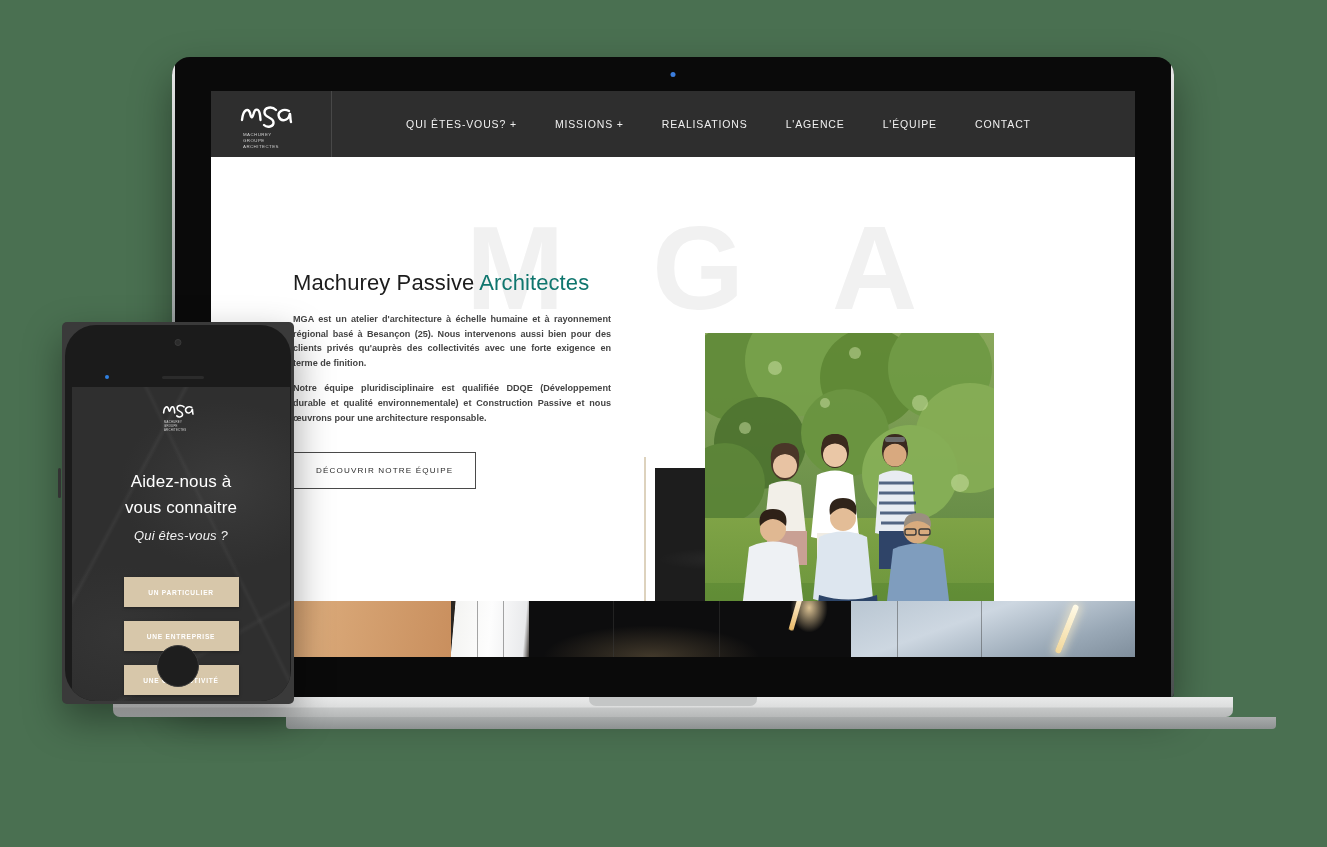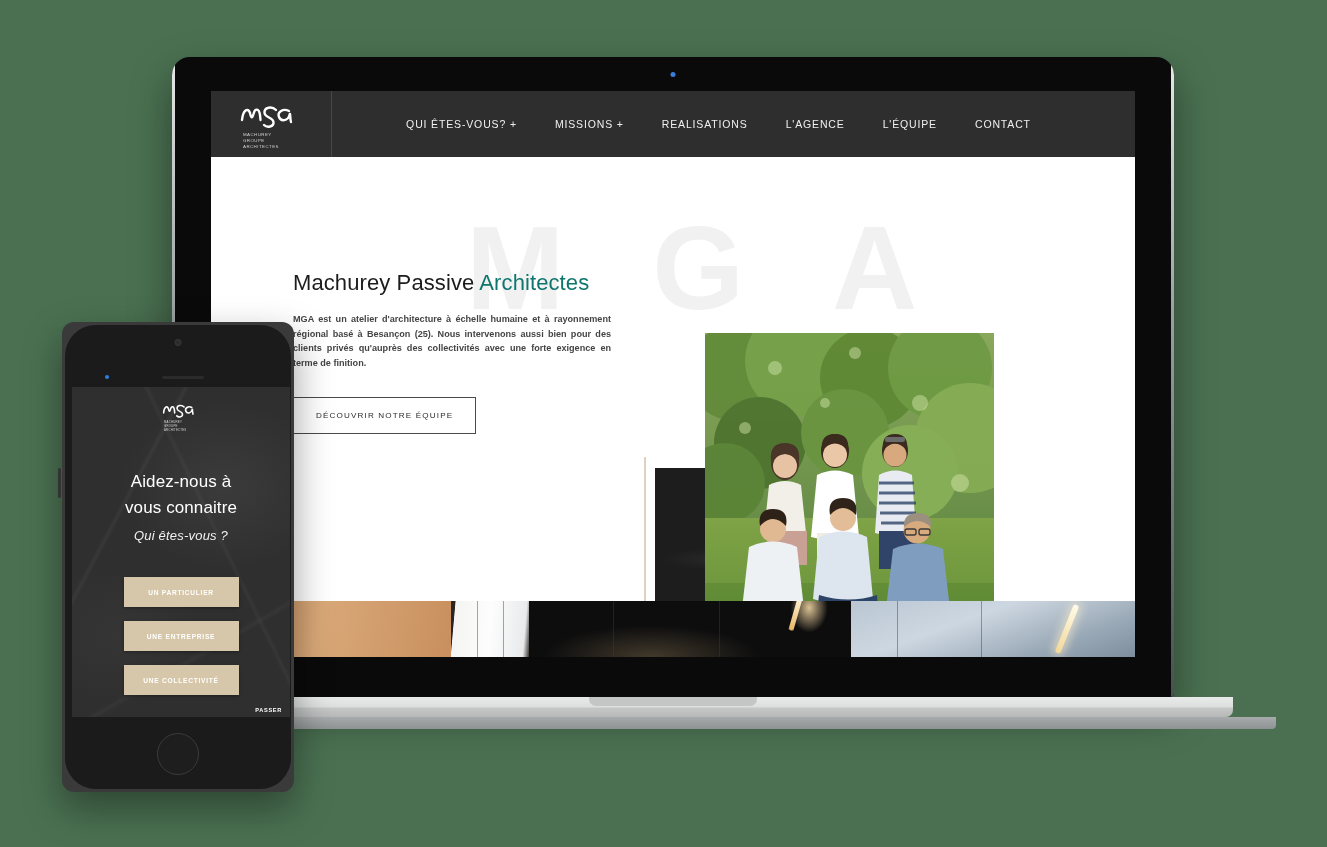--- a/index.html
+++ b/index.html
@@ -178,23 +178,23 @@
   }
   .laptop-foot {
     position:absolute; left: 286px; top: 717px; width: 990px; height: 12px;
     background: linear-gradient(to bottom,#a8abab,#8e9292);
     border-radius: 0 0 4px 4px;
   }
 
   
   #phone {
     position: absolute; left: 62px; top: 322px;
-    width: 232px; height: 470px;
+    width: 232px; height: 382px;
     background: #3a3a3a;
-    border-radius: 12px;
+    border-radius: 5px;
     box-shadow: 0 16px 38px rgba(0,0,0,.38);
     padding: 3px;
   }
   .phone-inner {
     width:100%; height:100%; background:#1b1b1b;
     border-radius: 31px; position: relative; overflow:hidden;
   }
   .phone-cam {
     position:absolute; left:50%; top:14px; transform:translateX(-50%);
     width:7px; height:7px; border-radius:50%;
@@ -292,20 +292,21 @@
           <span class="nav-item">CONTACT</span>
         </nav>
       </div>
 
       <div class="hero">
         <div class="watermark">MGA</div>
 
         <div class="hero-left">
           <h1 class="hero-title"><span>Machurey Passive </span><span class="accent">Architectes</span></h1>
           <p class="hero-p">MGA est un atelier d'architecture à échelle humaine et à rayonnement régional basé à Besançon (25). Nous intervenons aussi bien pour des clients privés qu'auprès des collectivités avec une forte exigence en terme de finition.</p>
+          <p class="hero-p">Notre équipe pluridisciplinaire est qualifiée DDQE (Développement durable et qualité environnementale) et Construction Passive et nous œuvrons pour une architecture responsable.</p>
           <button class="hero-btn">DÉCOUVRIR NOTRE ÉQUIPE</button>
         </div>
 
         <div class="divider-v"></div>
         <div class="marble"></div>
 
         <div class="team-photo">
           <svg viewBox="0 0 289 327" preserveAspectRatio="none">
             <defs>
               <linearGradient id="sky" x1="0" y1="0" x2="0" y2="1">

